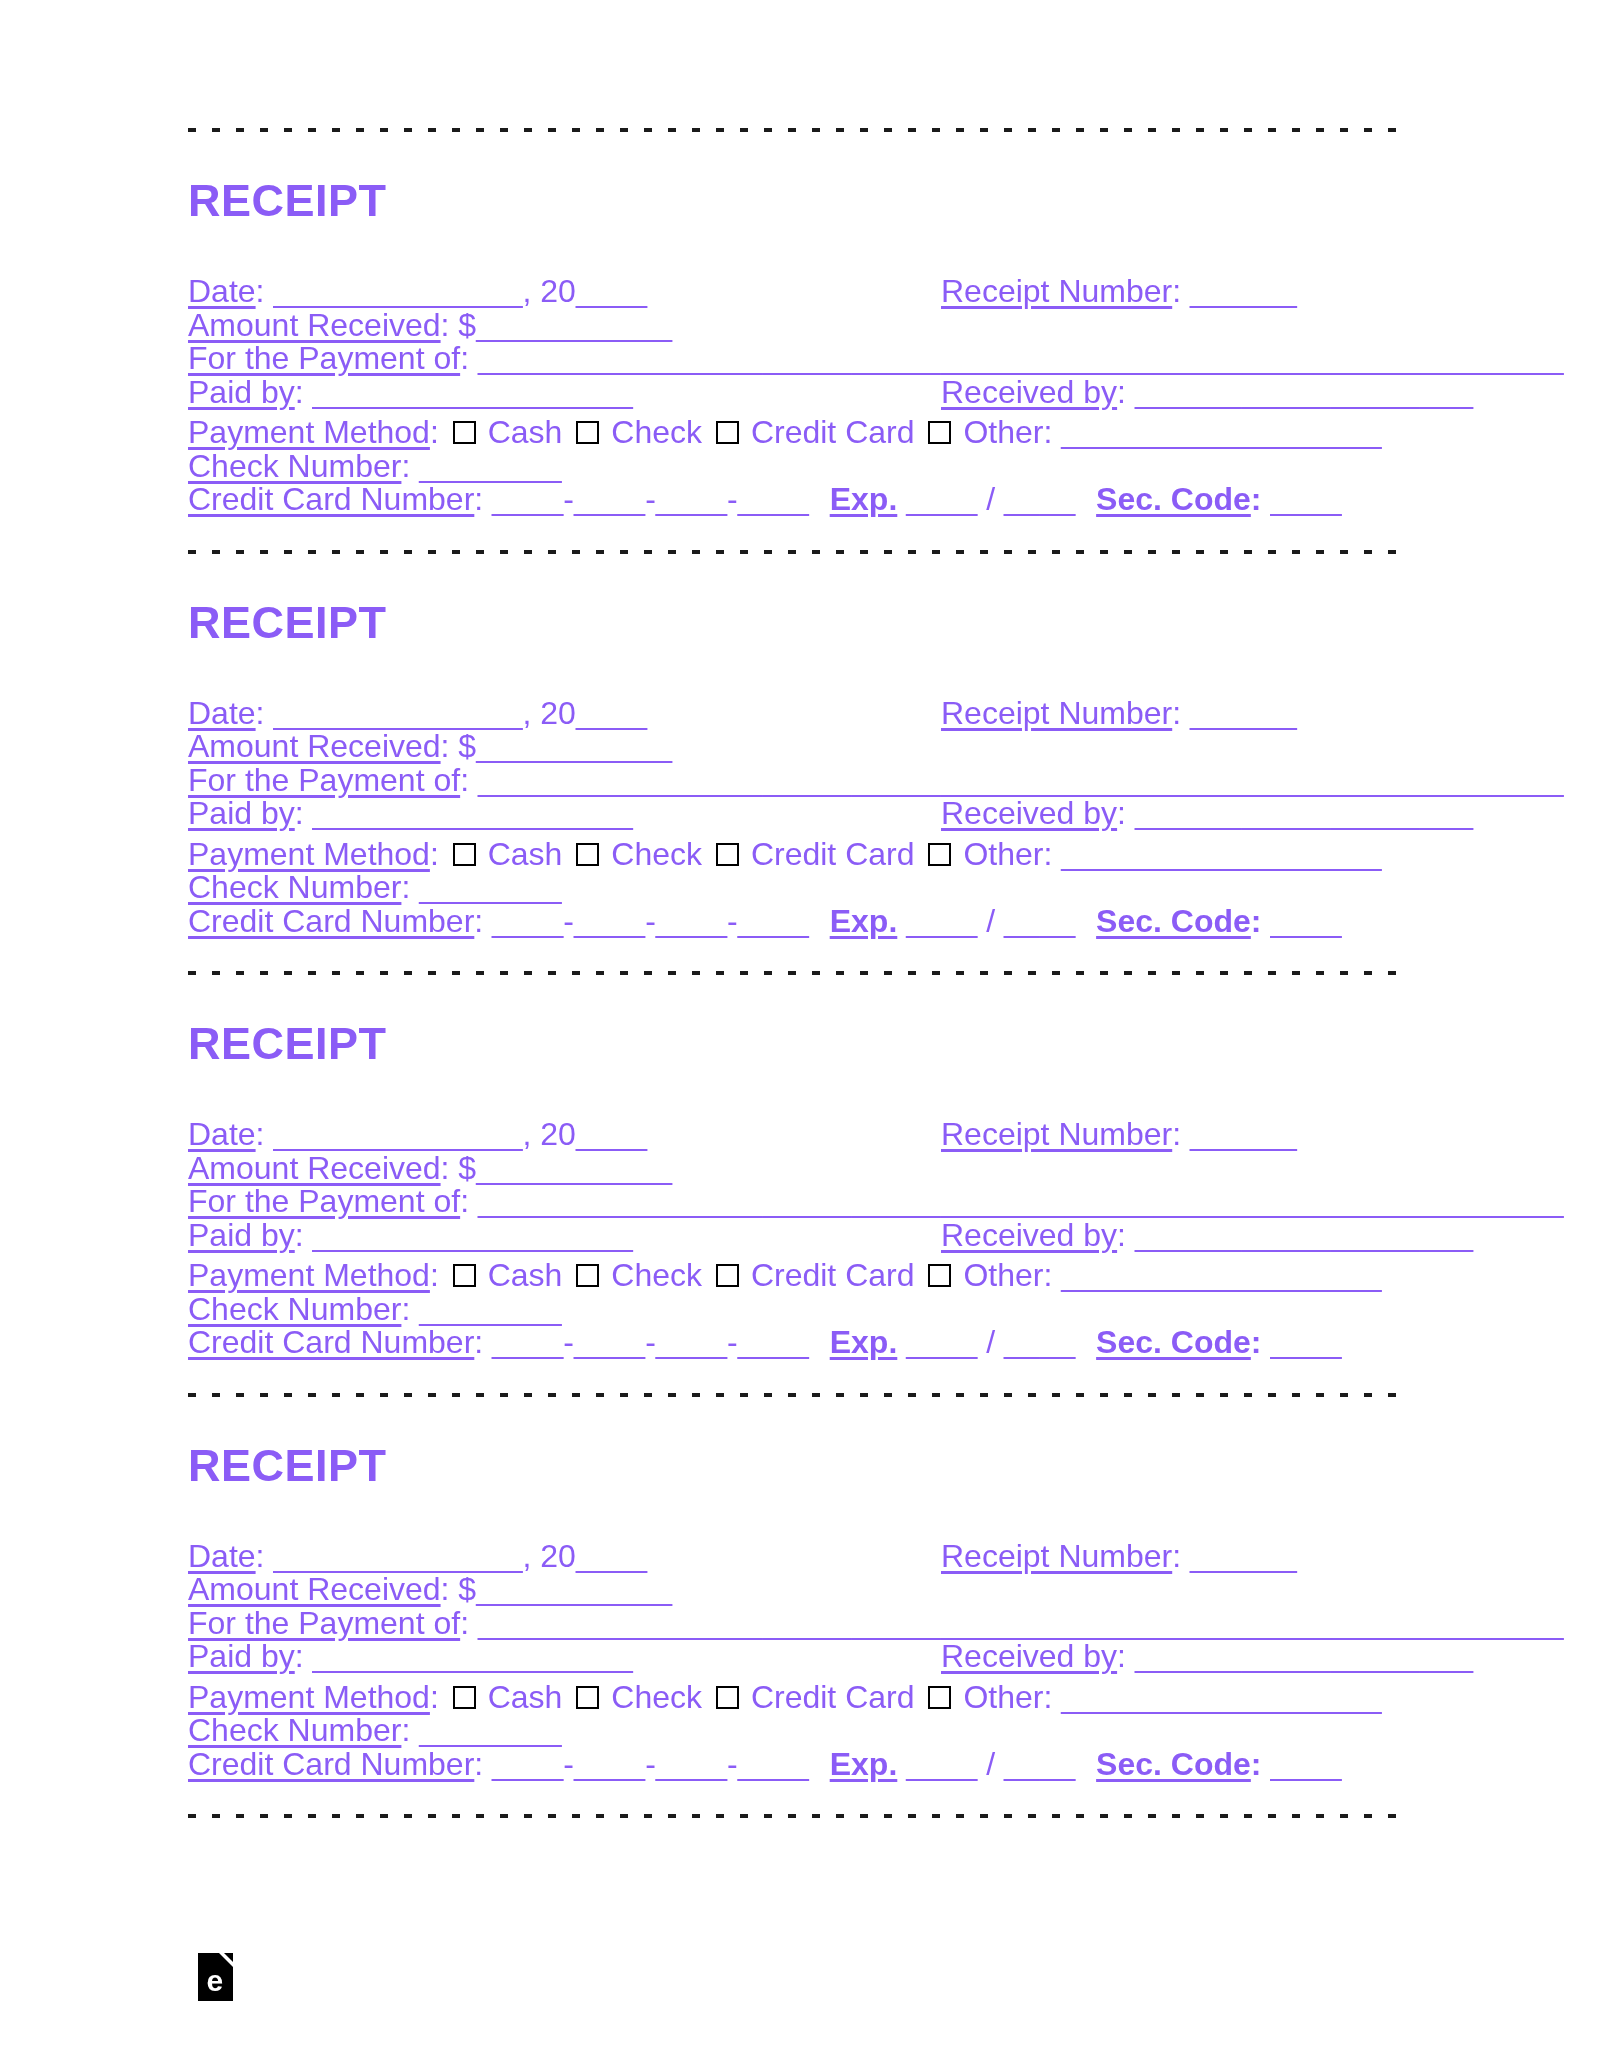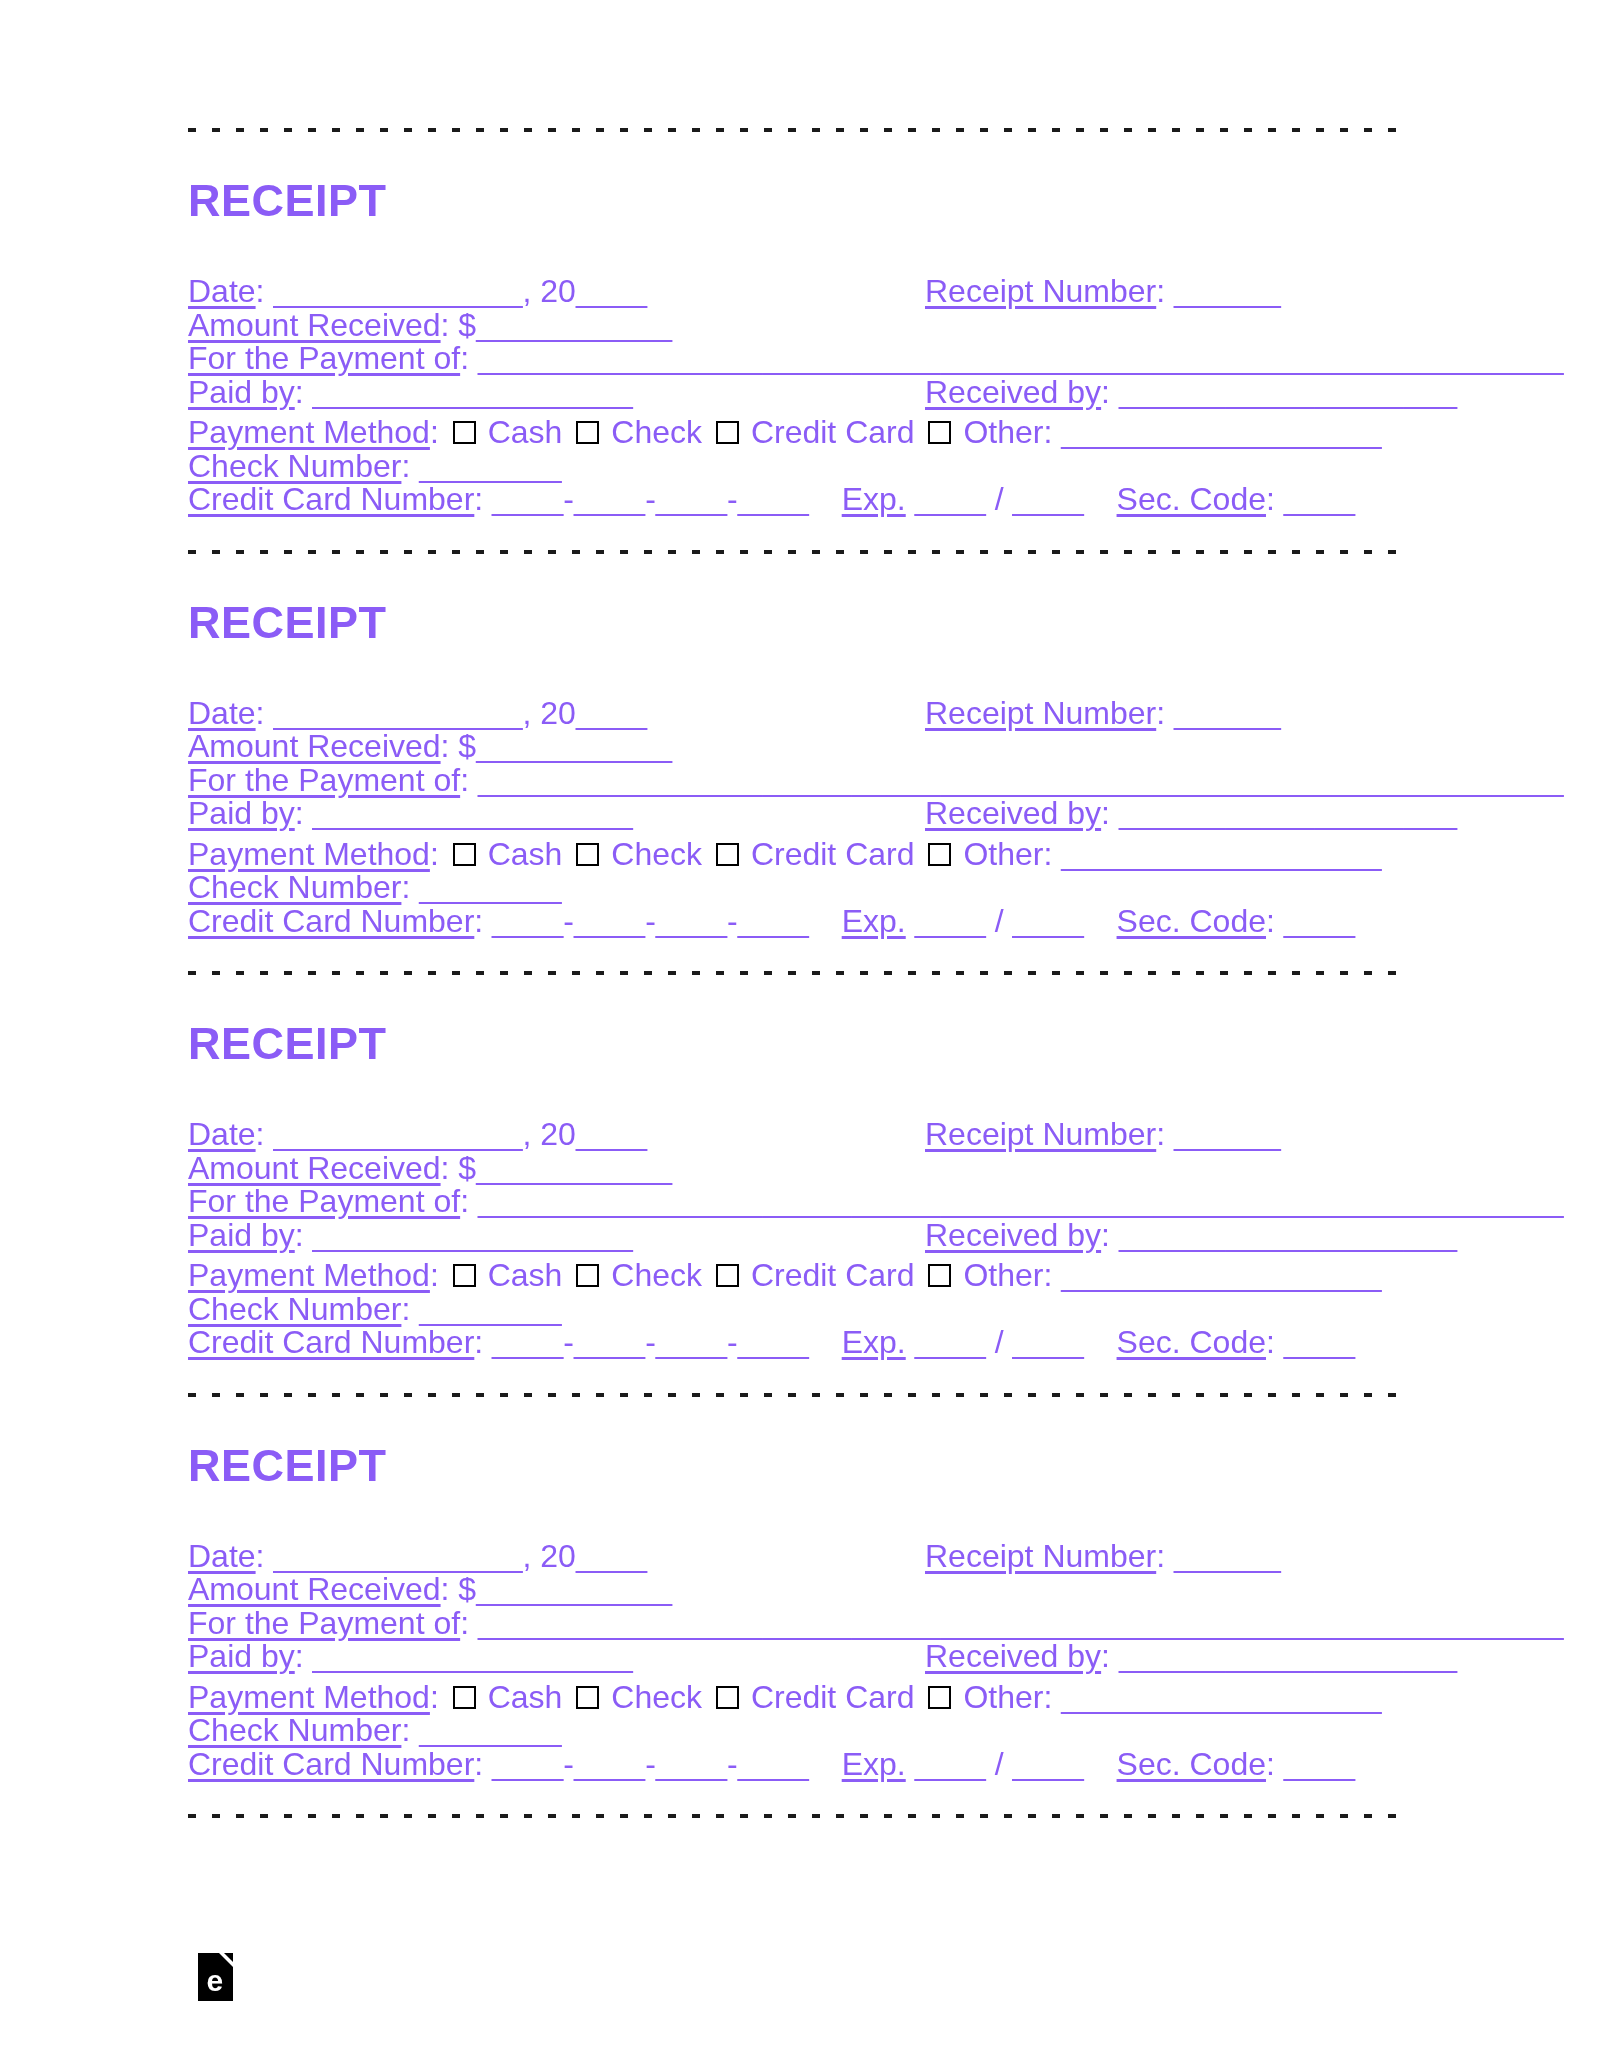--- a/index.html
+++ b/index.html
@@ -32,35 +32,35 @@
     letter-spacing: 0.5px;
   }
   .rows {
     margin-top: 52px;
     font-size: 32px;
     line-height: 33.5px;
     white-space: nowrap;
   }
   .row { position: relative; }
   .row.method { margin-top: 7px; }
-  .rcol { position: absolute; left: 737px; top: 0; }
+  .rcol { position: absolute; left: 753px; top: 0; }
   .u {
     text-decoration: underline;
     text-decoration-thickness: 2.5px;
     text-underline-offset: 4px;
   }
   .cb {
     display: inline-block;
     width: 19px;
     height: 19px;
     border: 2.5px solid #000;
     margin: 0 12px 0 5px;
     vertical-align: -1px;
   }
-  .ml { margin-left: 24px; }
+  .ml { margin-left: 12px; font-weight: bold; }
   .logo {
     position: absolute;
     left: 198px;
     top: 1953px;
     width: 35px;
     height: 48px;
   }
 </style>
 </head>
 <body>

